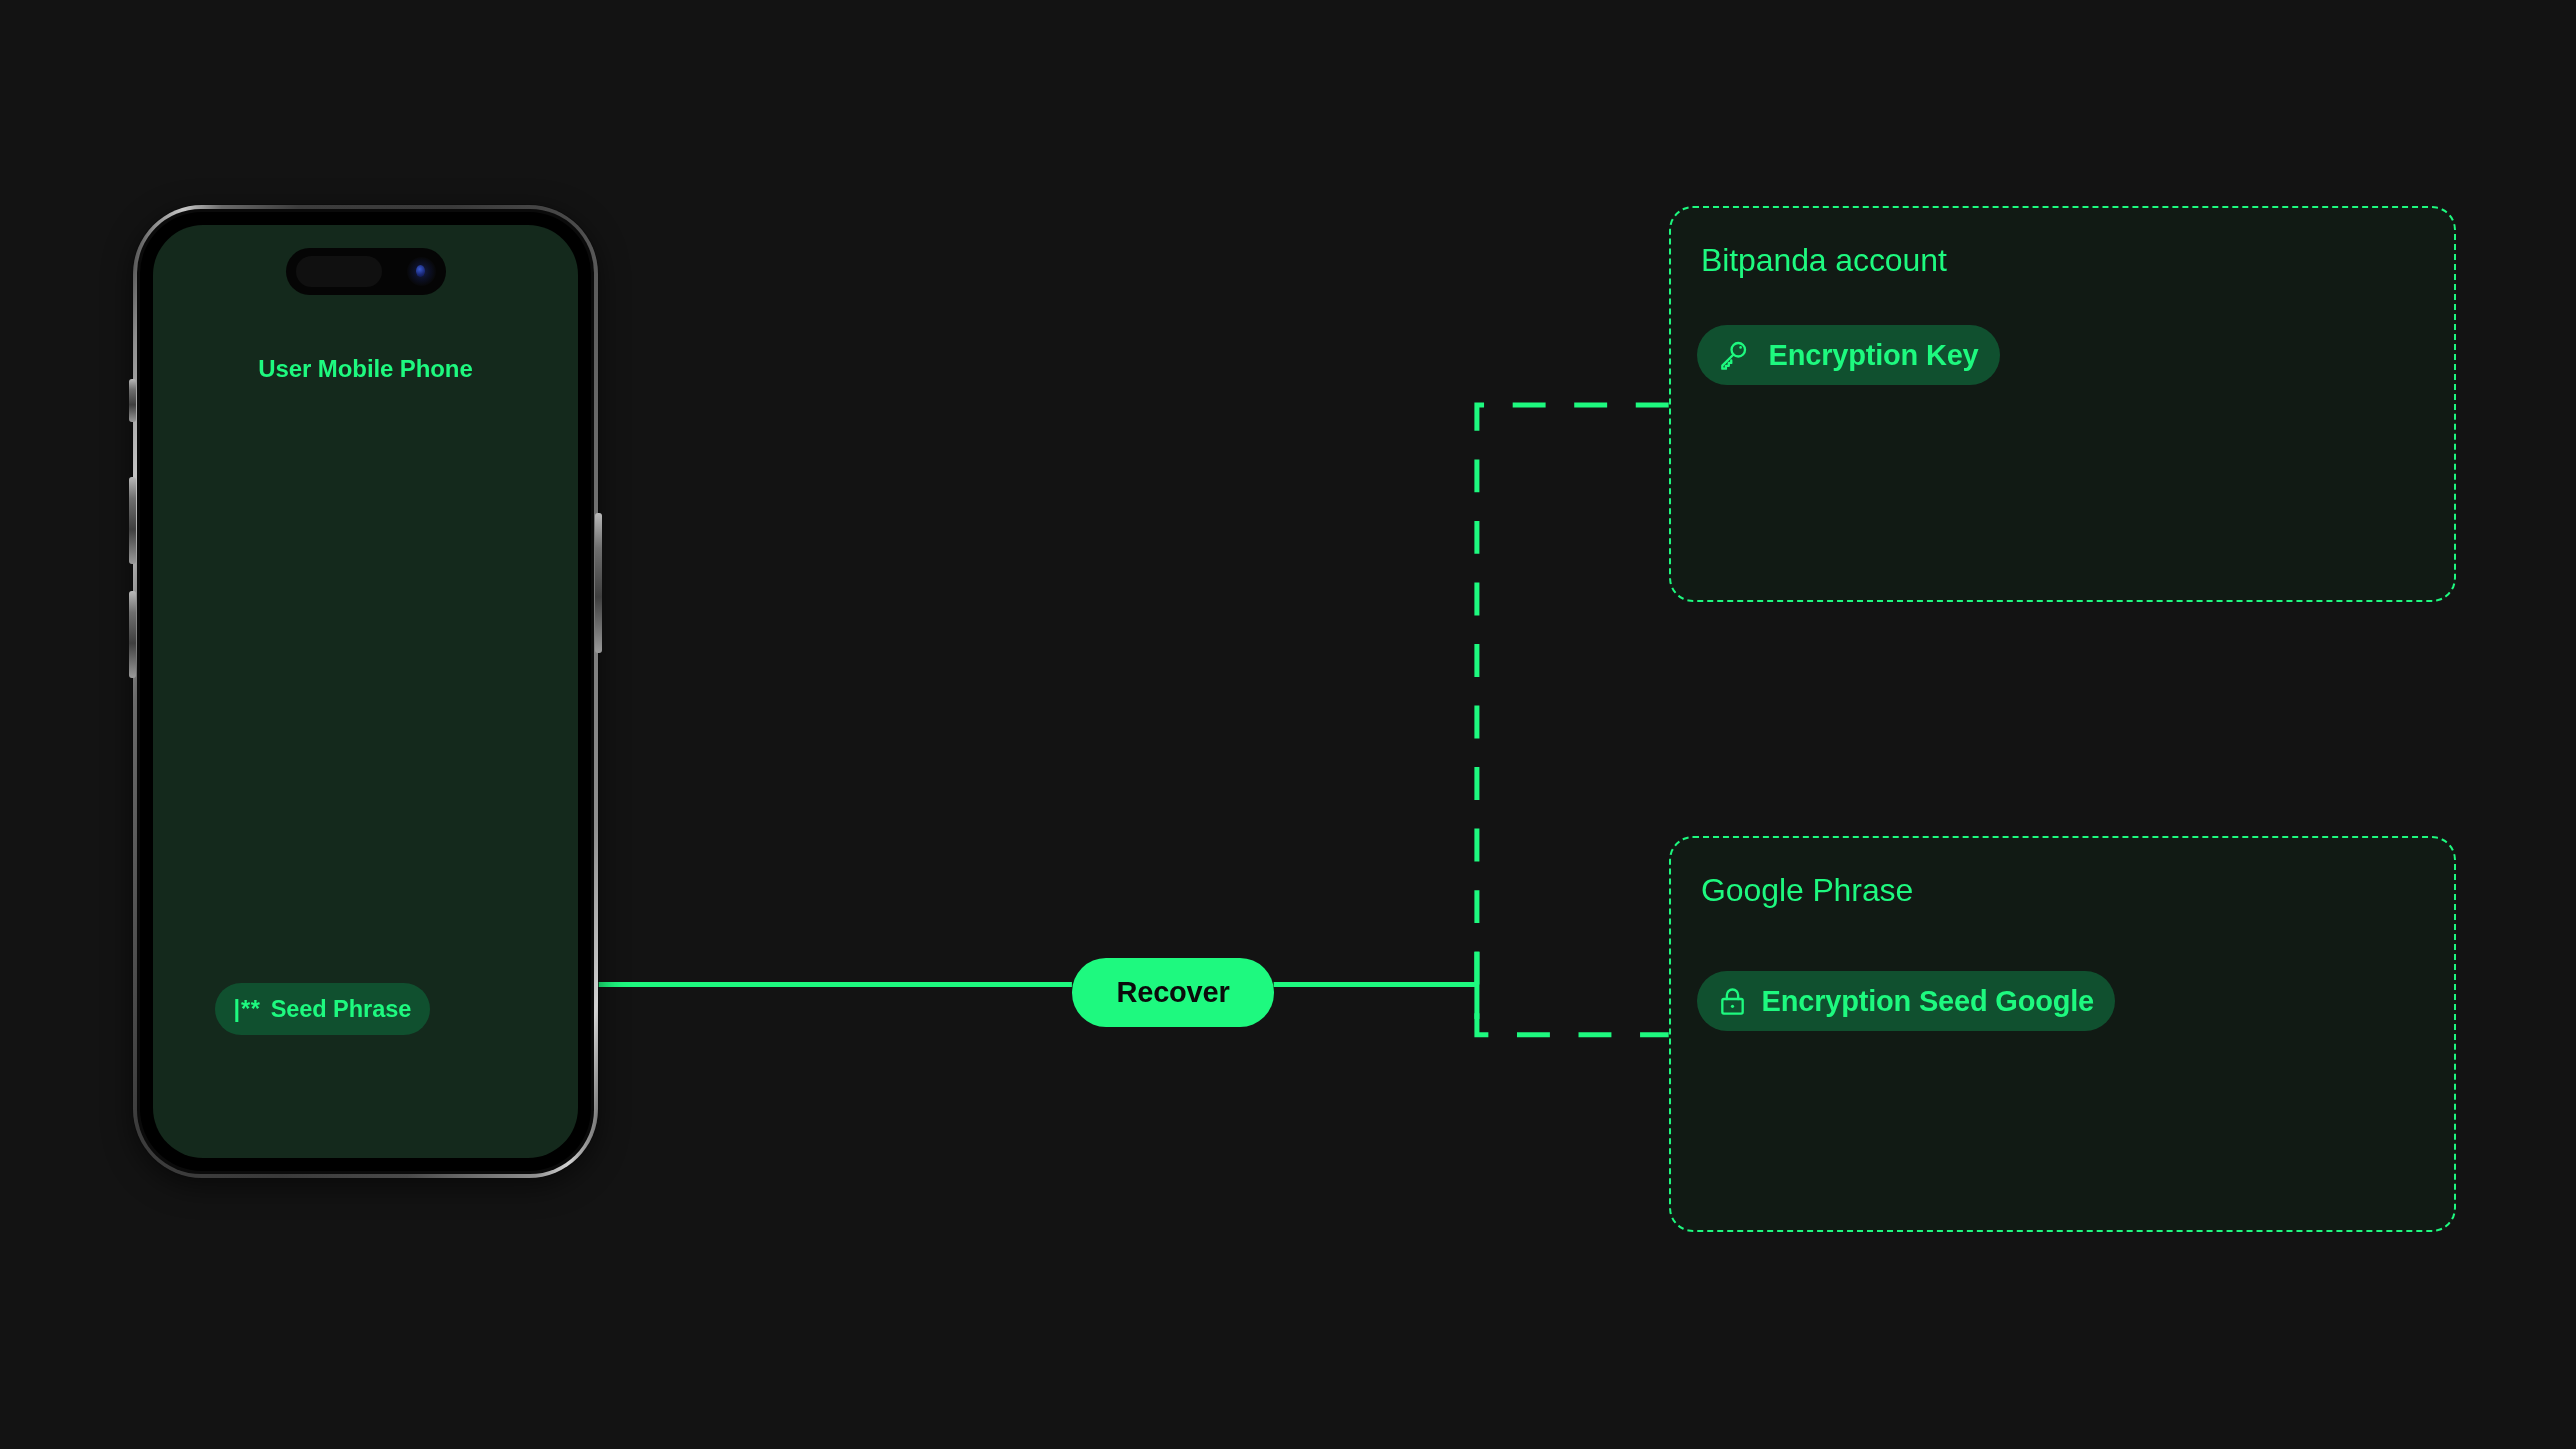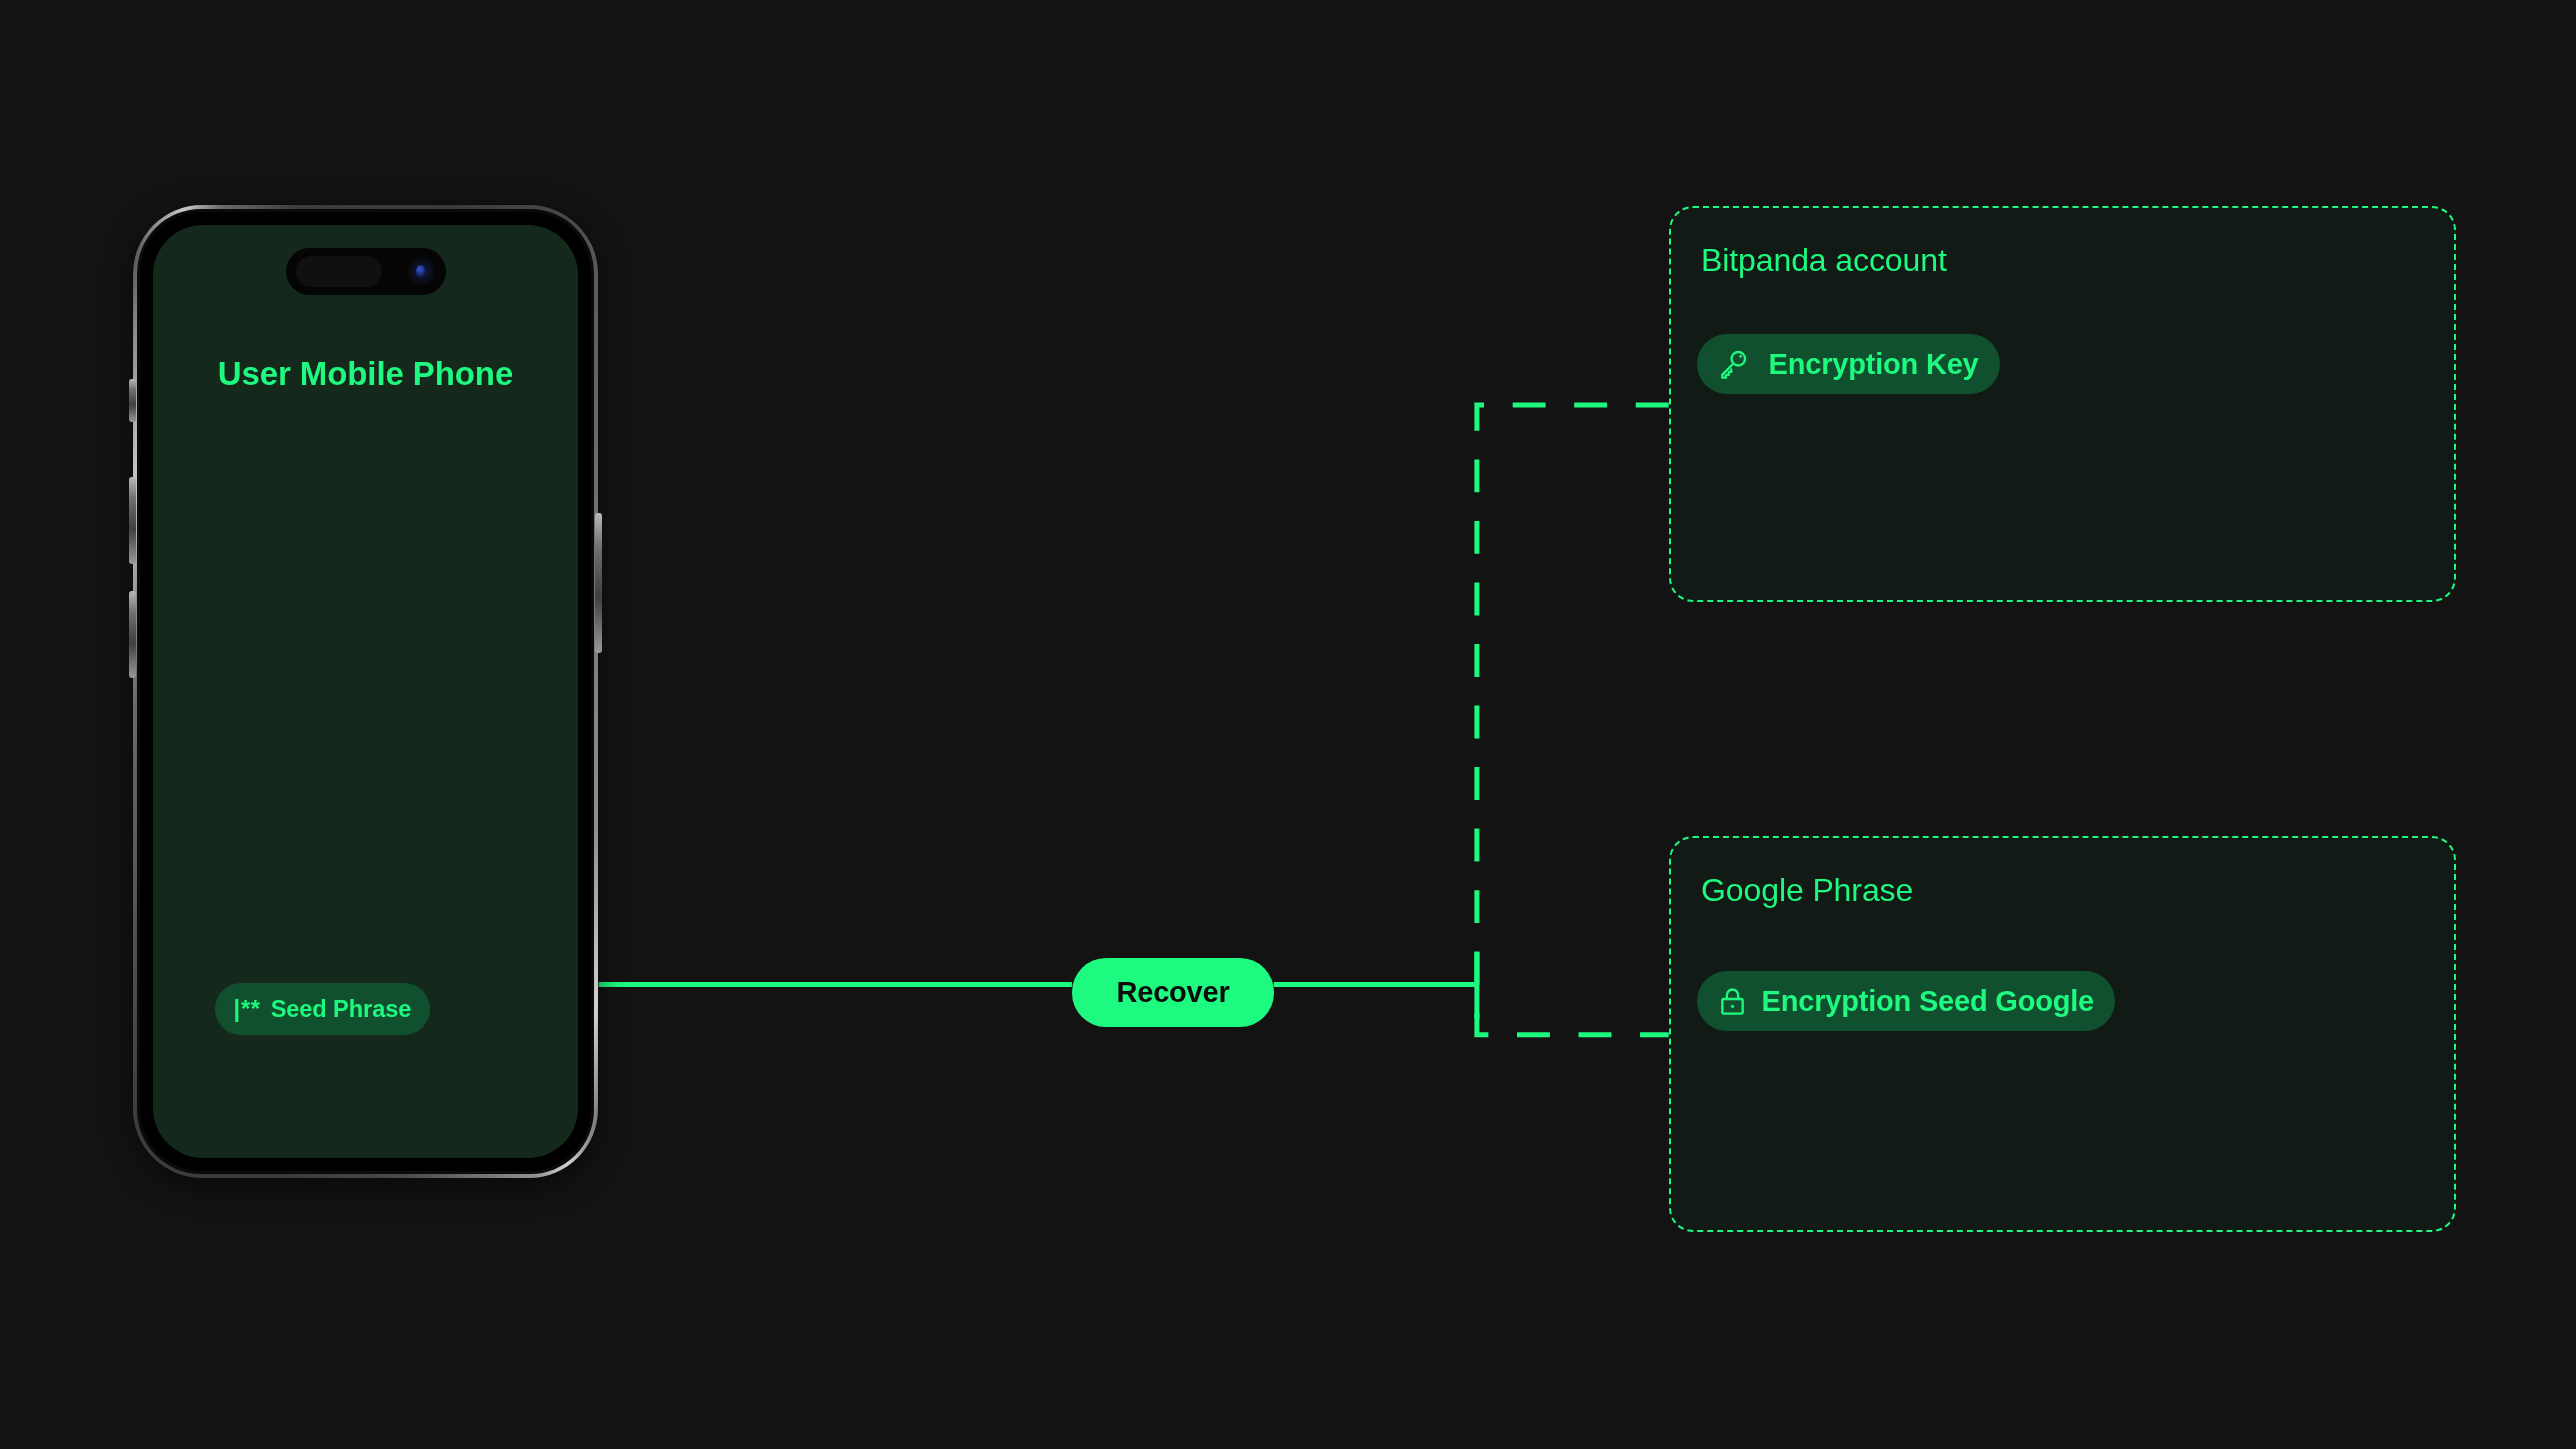--- a/index.html
+++ b/index.html
@@ -87,21 +87,21 @@
     border-radius: 50%;
     background: radial-gradient(circle at 40% 35%, #3a5bd0 0%, #1b2a7a 55%, #0a1038 100%);
   }
 
   .phone-title {
     position: absolute;
     left: 0; right: 0;
     top: 130px;
     text-align: center;
     color: #1EF97F;
-    font-size: 33px;
+    font-size: 24px;
     font-weight: bold;
     letter-spacing: -0.1px;
   }
 
   
   .btn-side {
     position: absolute;
     border-radius: 2.9px;
     background: linear-gradient(180deg,#b9b9b9 0%,#6f6f6f 25%,#3f3f3f 60%,#9a9a9a 100%);
   }
@@ -166,21 +166,21 @@
     align-items: center;
     gap: 13px;
     border-radius: 30px;
     background: #10502F;
     color: #1EF97F;
     font-size: 29px;
     font-weight: bold;
     white-space: nowrap;
     letter-spacing: -0.2px;
   }
-  #pill-encryption-key        { top: 126px; gap: 20px; }
+  #pill-encryption-key        { top: 117px; gap: 20px; }
   #pill-encryption-seedphrase { top: 133px; }
 
   .pill-icon { display: flex; align-items: center; flex: 0 0 auto; }
 
   
   #recover-button {
     position: absolute;
     left: 1072px;
     top: 950px;
     width: 202px;

